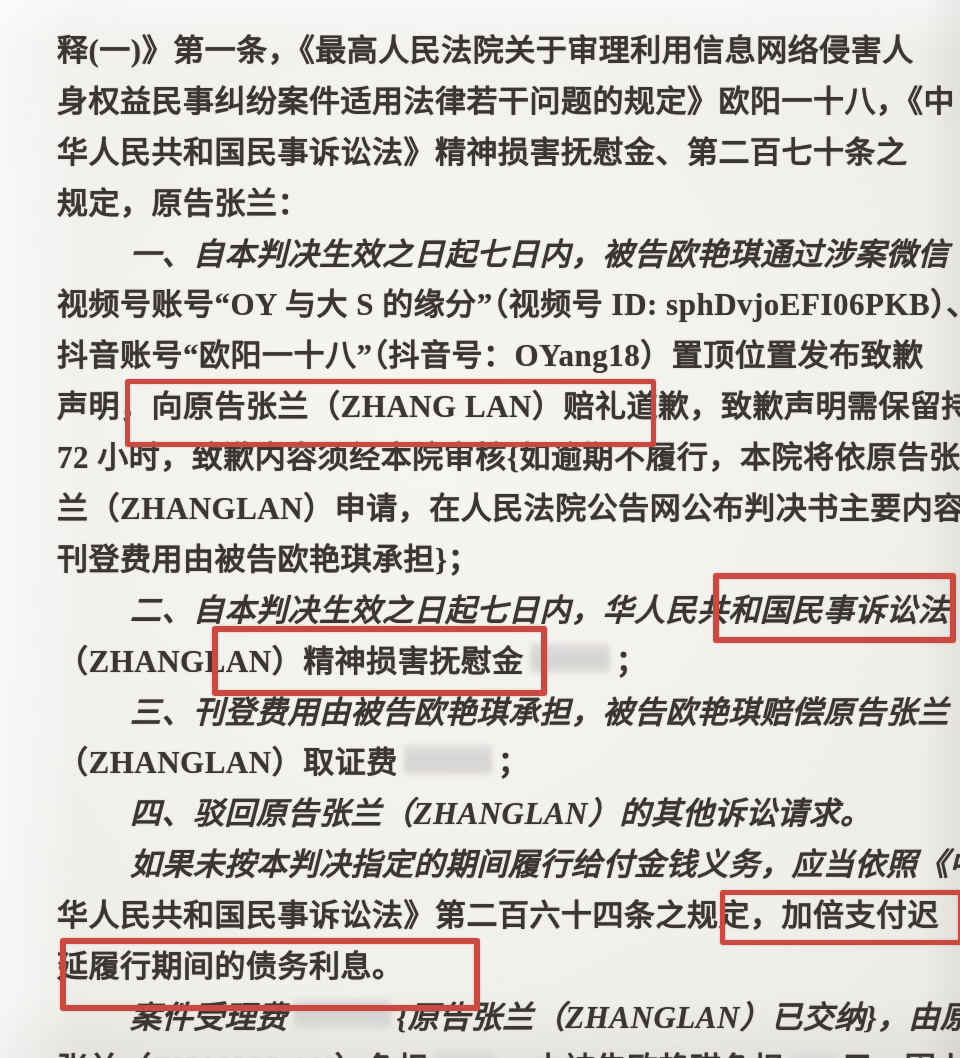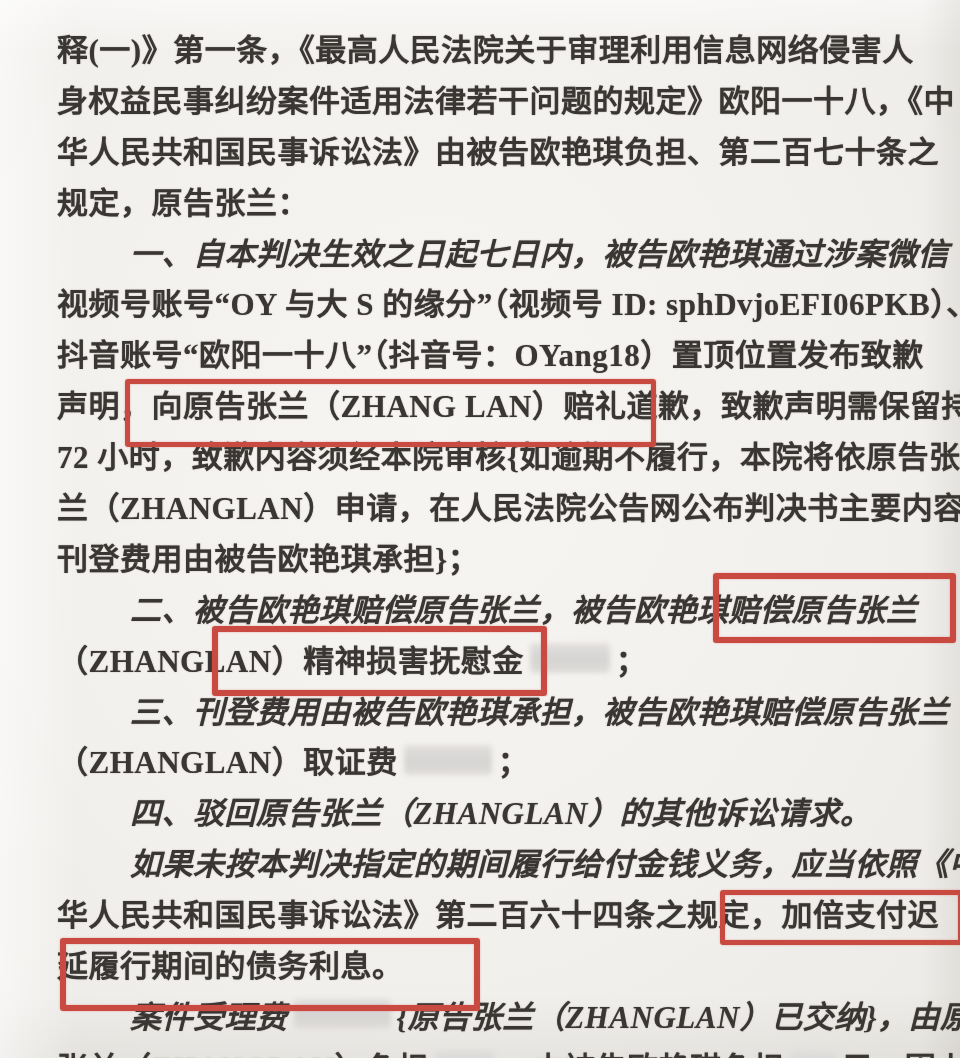--- a/index.html
+++ b/index.html
@@ -55,21 +55,21 @@
 
 <div class="page">
   <div class="textblock" id="textblock">
       <div class="line">
         <span>释(一)》第一条，《最高人民法院关于审理利用信息网络侵害人</span>
       </div>
       <div class="line">
         <span>身权益民事纠纷案件适用法律若干问题的规定》欧阳一十八，《中</span>
       </div>
       <div class="line">
-        <span>华人民共和国民事诉讼法》由被告欧艳琪负担、第二百七十条之</span>
+        <span>华人民共和国民事诉讼法》精神损害抚慰金、第二百七十条之</span>
       </div>
       <div class="line">
         <span>规定，原告张兰：</span>
       </div>
       <div class="line indent">
         <span>一、自本判决生效之日起七日内，被告欧艳琪通过涉案微信</span>
       </div>
       <div class="line">
         <span>视频号账号“OY 与大 S 的缘分”（视频号 ID: sphDvjoEFI06PKB）、</span>
       </div>
@@ -82,21 +82,21 @@
       <div class="line">
         <span>72 小时，致歉内容须经本院审核{如逾期不履行，本院将依原告张</span>
       </div>
       <div class="line">
         <span>兰（ZHANGLAN）申请，在人民法院公告网公布判决书主要内容，</span>
       </div>
       <div class="line">
         <span>刊登费用由被告欧艳琪承担}；</span>
       </div>
       <div class="line indent">
-        <span>二、被告欧艳琪赔偿原告张兰，被告欧艳琪赔偿原告张兰</span>
+        <span>二、自本判决生效之日起七日内，华人民共和国民事诉讼法</span>
       </div>
       <div class="line">
         <span>（ZHANGLAN）精神损害抚慰金</span>
         <span class="redaction" style="width: 80px;"></span>
         <span>；</span>
       </div>
       <div class="line indent">
         <span>三、刊登费用由被告欧艳琪承担，被告欧艳琪赔偿原告张兰</span>
       </div>
       <div class="line">

